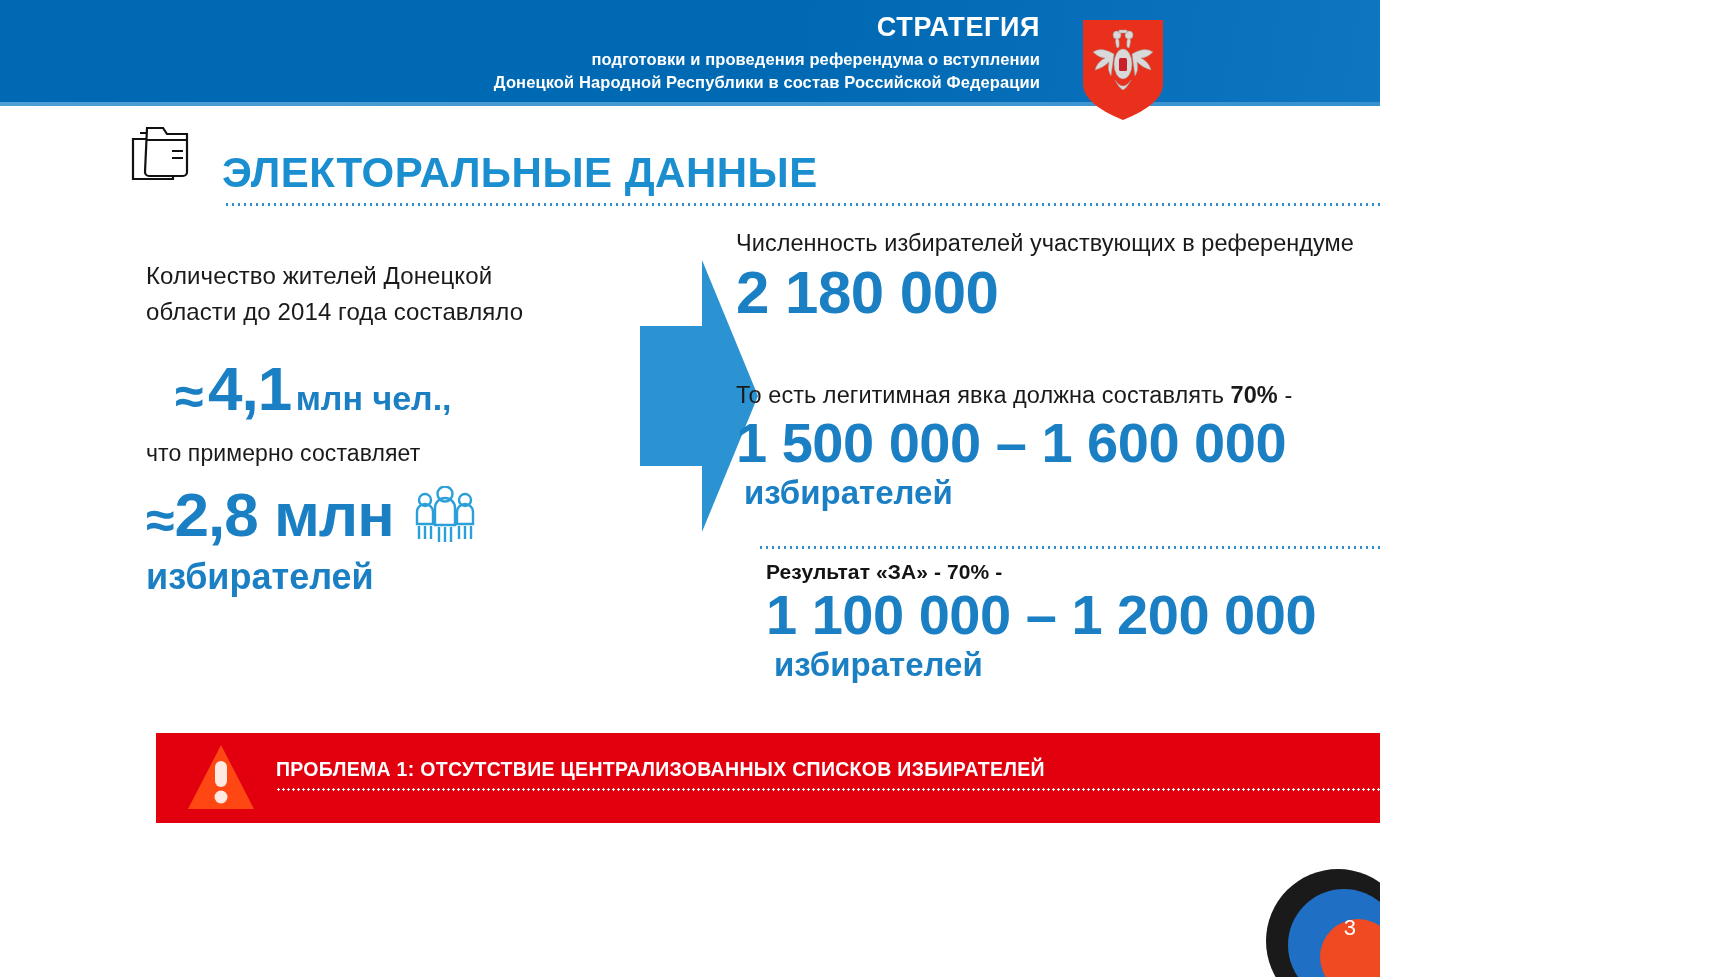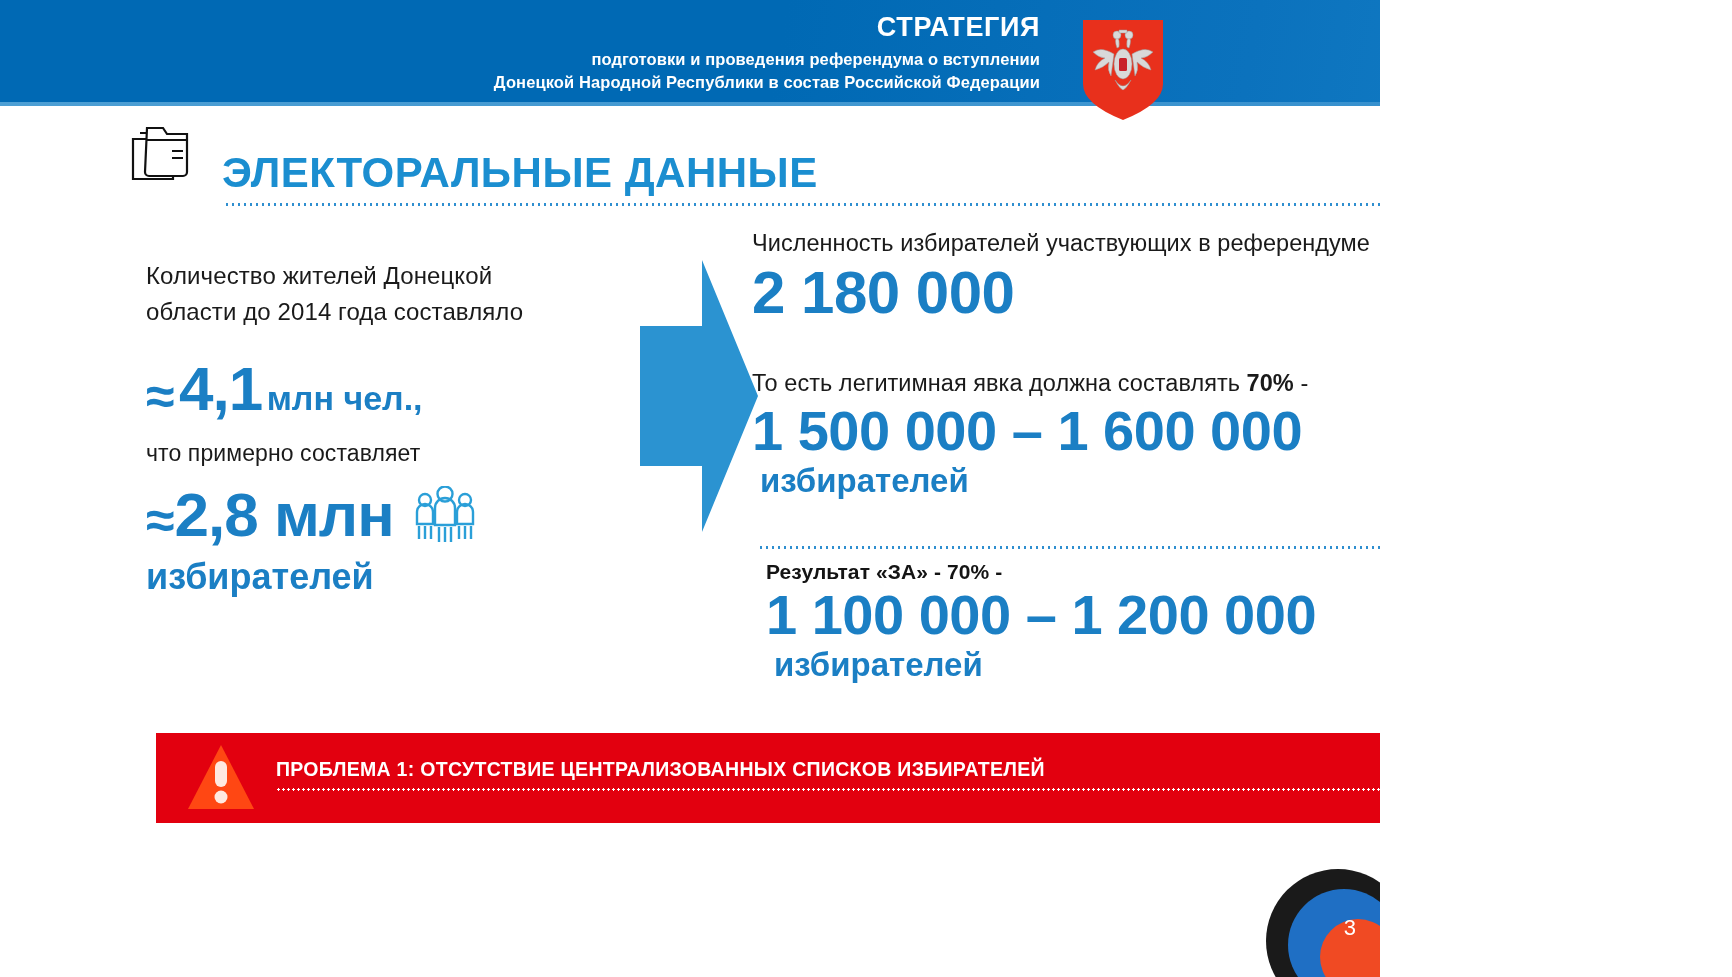--- a/index.html
+++ b/index.html
@@ -106,20 +106,21 @@
   .lead-text {
     font-size: 24px;
     color: #1a1a1a;
     line-height: 1.52;
     letter-spacing: 0.1px;
   }
   .big-stat-1 {
     margin-top: 22px;
     white-space: nowrap;
     color: #1b7fc4;
+    margin-left: 29px;
   }
   .approx { font-size: 52px; font-weight: bold; vertical-align: -4px; }
   .num-big { font-size: 62px; font-weight: bold; letter-spacing: -1px; }
   .unit-mid { font-size: 34px; font-weight: bold; }
 
   .mid-text {
     margin-top: 14px;
     font-size: 23px;
     color: #1a1a1a;
     letter-spacing: 0.1px;
@@ -145,21 +146,21 @@
     position: absolute;
     left: 640px;
     top: 260px;
     width: 118px;
     height: 272px;
   }
 
   
   .right-col {
     position: absolute;
-    left: 752px;
+    left: 736px;
     top: 228px;
     width: 700px;
   }
   .r-caption {
     font-size: 23.5px;
     color: #1a1a1a;
     letter-spacing: 0.05px;
     line-height: 1.3;
   }
   .r-caption b { font-weight: bold; }
@@ -179,21 +180,21 @@
     line-height: 1.12;
     white-space: nowrap;
   }
   .r-voters {
     font-size: 33px;
     font-weight: bold;
     color: #1b7fc4;
     margin-left: 8px;
     line-height: 1.1;
   }
-  .block-2 { margin-top: 42px; }
+  .block-2 { margin-top: 54px; }
   .block-2 .r-number-lg { margin-top: 2px; }
 
   .right-divider {
     position: absolute;
     left: 758px;
     top: 546px;
     width: 686px;
     height: 3px;
     background-image: radial-gradient(circle, #2f8fd0 1.2px, transparent 1.4px);
     background-size: 6px 3px;

